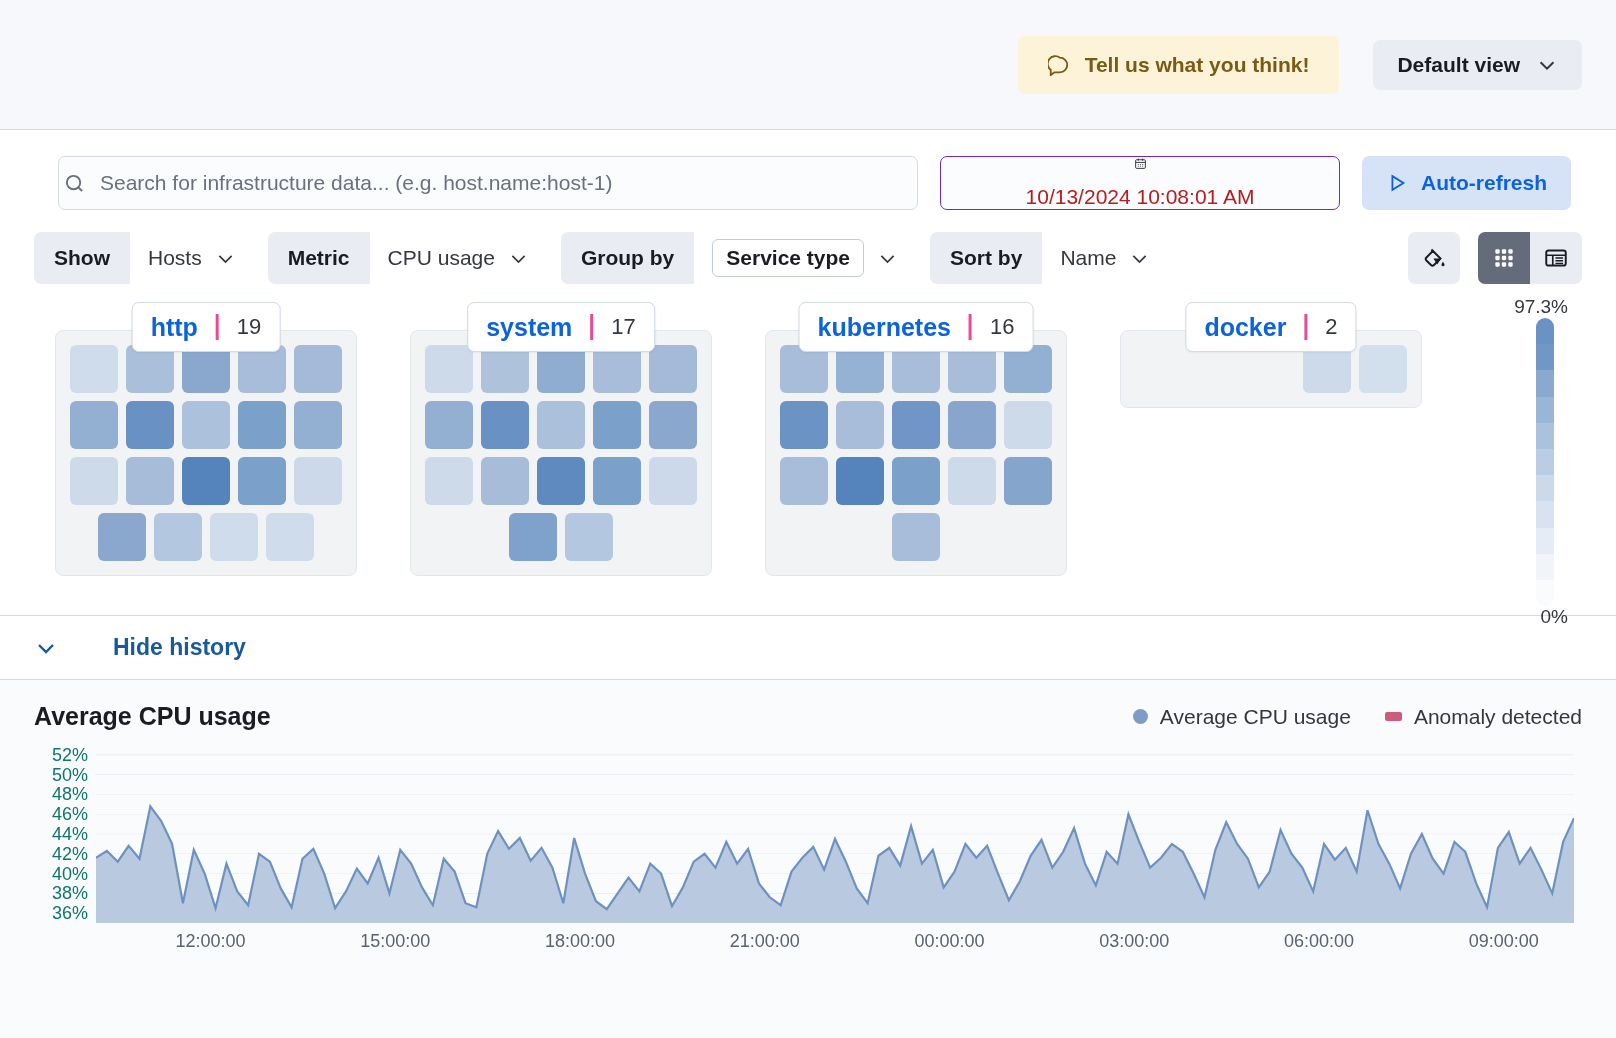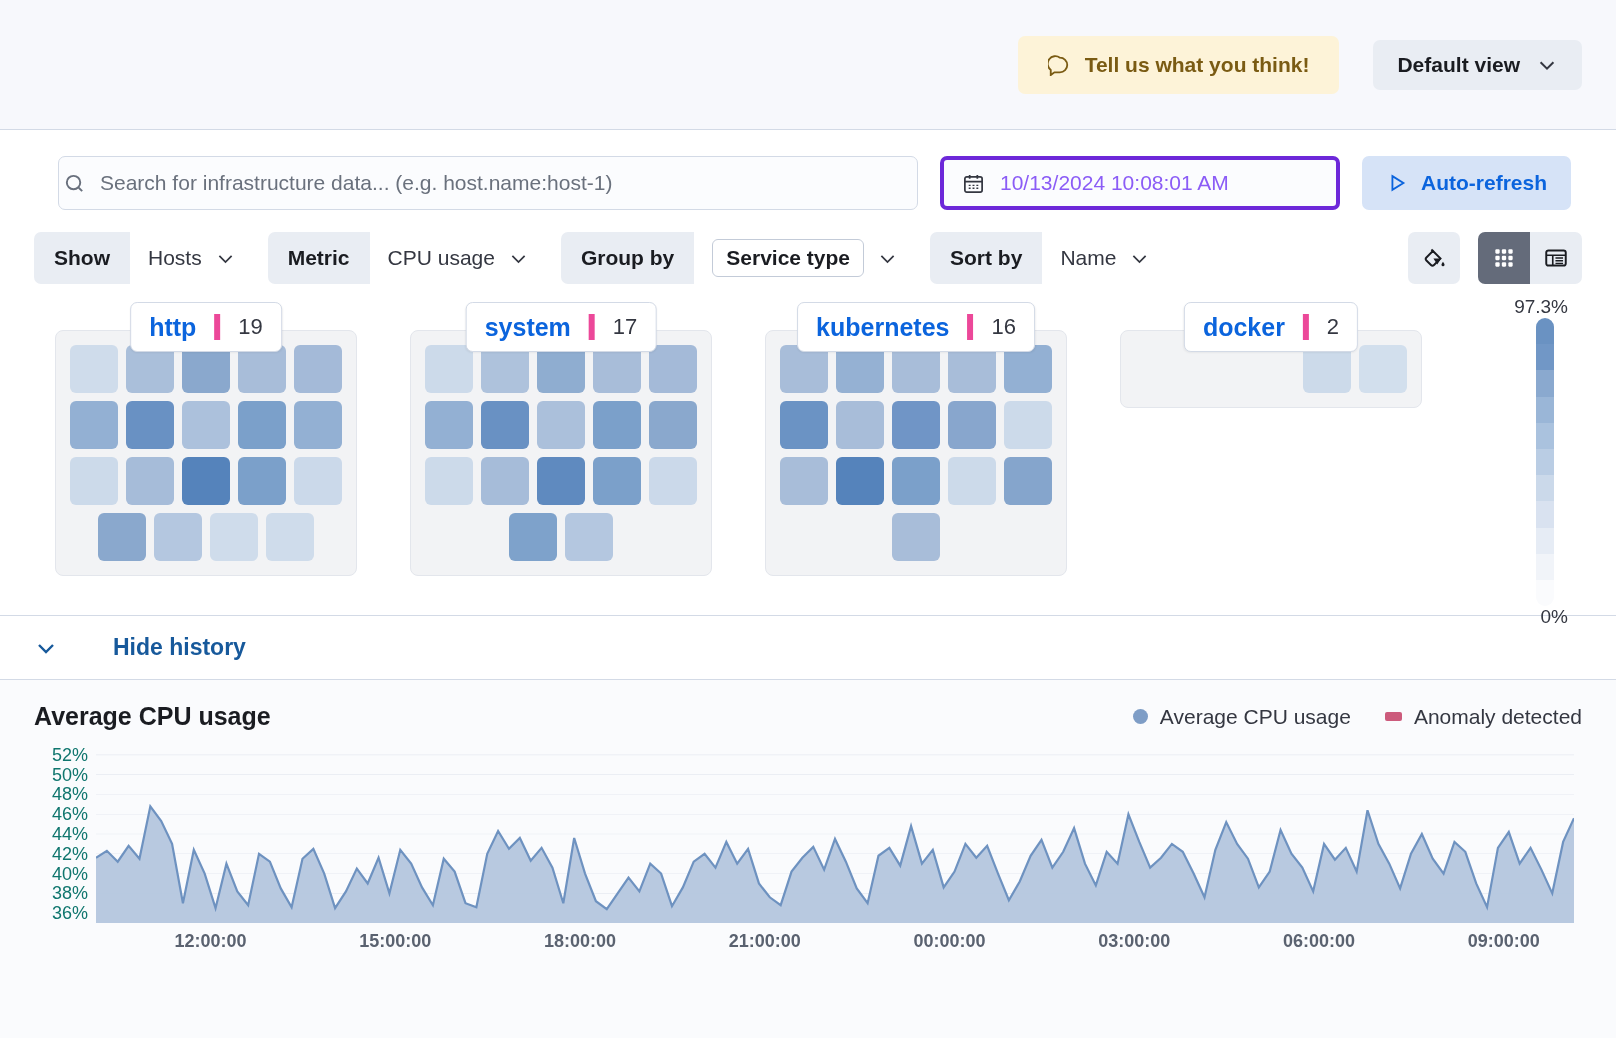--- a/index.html
+++ b/index.html
@@ -37,23 +37,23 @@
     border-radius:7px; display:flex; align-items:center; gap:14px; padding:0 4px;
     max-width:860px;
     margin-left:24px;
   }
   .search-box input {
     border:none; outline:none; background:transparent; flex:1;
     font-size:21px; font-family:inherit; color:#343741;
   }
   .search-box input::placeholder { color:#6a717d; }
   .date-box {
-    width:400px; height:54px; background:#fbfcfe; border:4px solid #6d28d9;
+    width:400px; height:54px; background:#fbfcfe; border:1px solid #6d28d9;
     border-radius:7px; display:flex; align-items:center; gap:15px; padding:0 18px;
-    font-size:21px; color:#8b5cf6; cursor:pointer;
+    font-size:21px; color:#b91c1c; cursor:pointer;flex-direction:column;
   }
   .refresh-btn {
     height:54px; background:#d6e3f7; border:none; border-radius:7px;
     display:flex; align-items:center; gap:13px; padding:0 24px;
     color:#0b64dd; font-size:21px; font-weight:700; cursor:pointer;
   }
 
   .filter-row { display:flex; align-items:center; margin-top:22px; gap:0; }
   .filter-group {
     display:flex; align-items:center; height:52px; border-radius:7px;
@@ -88,21 +88,21 @@
   }
   .groups { display:flex; gap:32px; align-items:flex-start; }
   .group { position:relative; padding-top:28px;margin-left:21px; }
   .group-badge {
     position:absolute; top:0; left:50%; transform:translateX(-50%);
     background:#fff; border:1px solid #d3dae6; border-radius:7px;
     height:50px; display:flex; align-items:center; z-index:3; white-space:nowrap;
     box-shadow:0 1px 2px rgba(0,0,0,.05);
   }
   .group-name { color:#0b64dd; font-size:25px; font-weight:700; padding:0 18px; }
-  .group-count { font-size:22px; color:#343741; padding:0 18px; border-left:6px solid #ec4899; }
+  .group-count { font-size:22px; color:#343741; padding:0 18px; border-left:3px solid #ec4899; }
   .group-body {
     background:#f2f3f5; border:1px solid #e3e6ec; border-radius:8px;
     padding:14px; display:flex; flex-wrap:wrap; gap:8px;
     align-content:flex-start; justify-content:flex-start;
   }
   .tile { width:48px; height:48px; border-radius:6px; cursor:pointer; }
 
   .legend-bar { position:absolute; right:46px; top:12px; width:100px; }
   .legend-top, .legend-bottom {
     font-size:19px; color:#343741; text-align:right; padding-right:2px;
@@ -131,21 +131,21 @@
   .plot-wrap { position:relative; margin-top:14px; height:220px; }
   .yaxis {
     position:absolute; left:0; top:0; width:54px; height:178px;
     font-size:18px; color:#0f766e;
   }
   .yaxis div { position:absolute; right:0; transform:translateY(-50%); }
   .plot { position:absolute; left:62px; right:8px; top:0; height:178px; }
   .plot svg { width:100%; height:100%; display:block; }
   .xaxis {
     position:absolute; left:62px; right:8px; top:186px; height:30px;
-    font-size:18px; color:#5a6270;font-weight:bold;
+    font-size:18px; color:#5a6270;
   }
   .xaxis div { position:absolute; transform:translateX(-50%); }
 </style>
 </head>
 <body>
 
 <div class="page">
 
   <div class="header">
     <div class="header-right">

